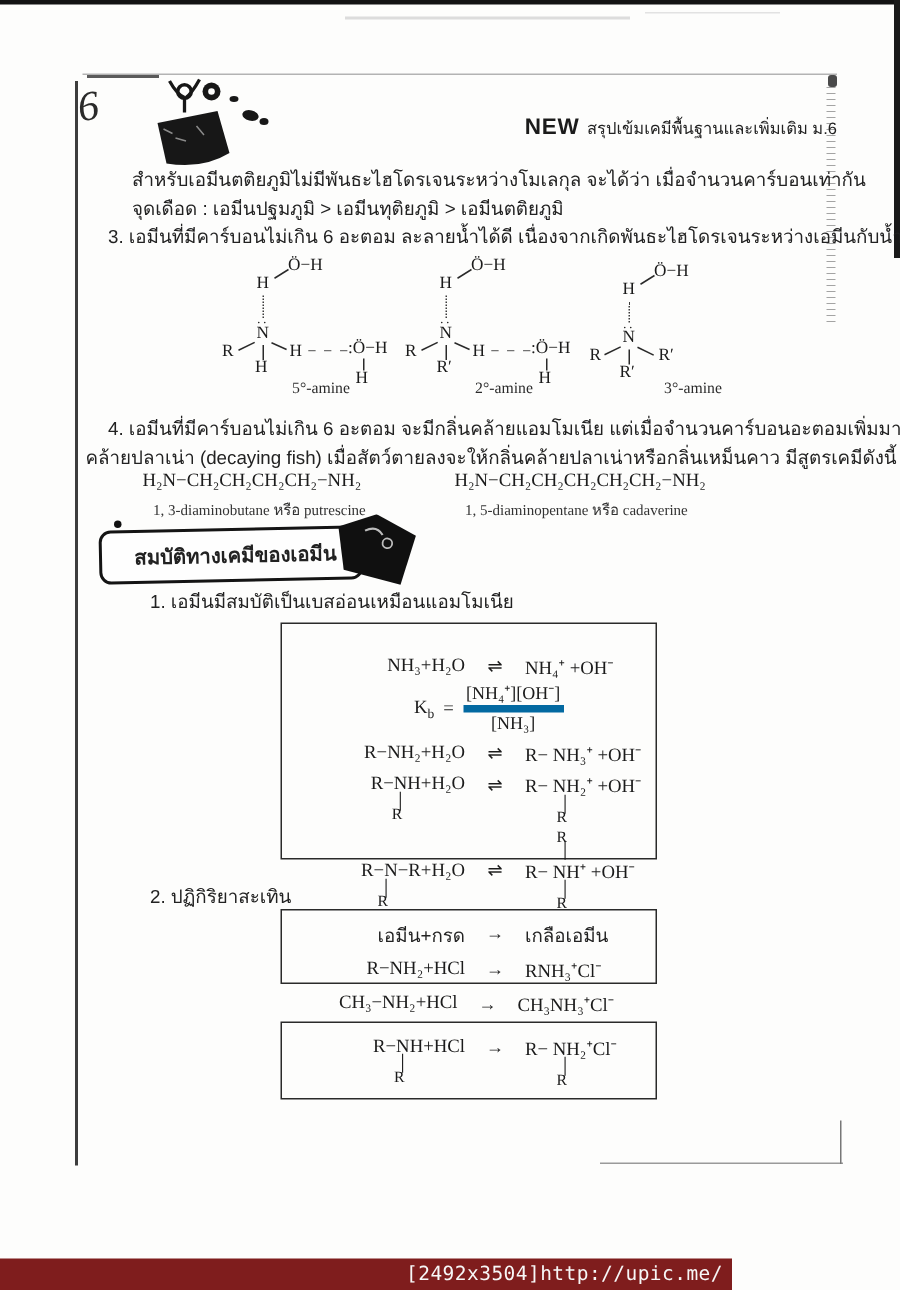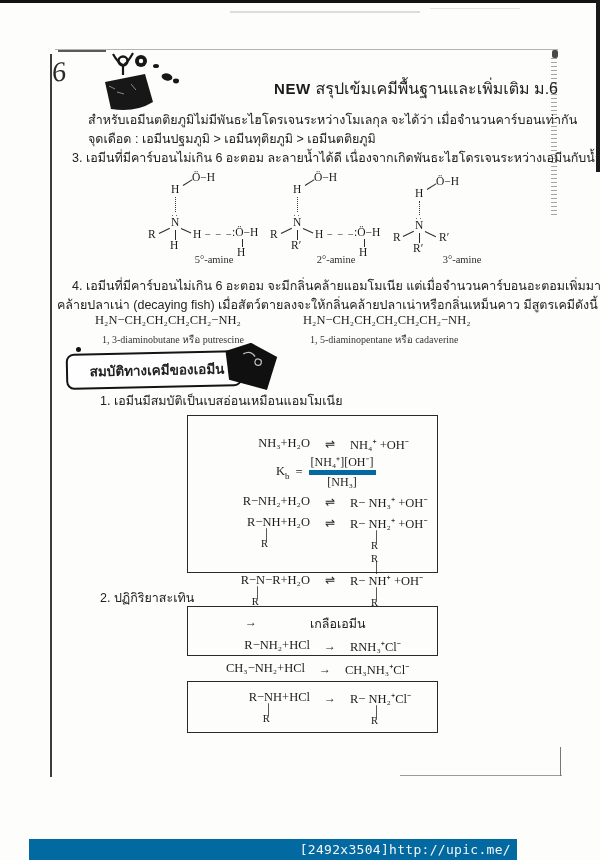--- a/index.html
+++ b/index.html
@@ -29,21 +29,21 @@
   .bottom-rule{left:400px;top:775px;width:162px;height:1px;background:#9a9a9a;}
   .bottom-corner{left:560px;top:747px;width:1px;height:29px;background:#777;}
 
   .handwritten-num{
     left:52px;top:56px;font-family:"Liberation Serif",serif;font-style:italic;
     font-size:28px;color:#2a2a2a;transform:rotate(-8deg);font-weight:300;
   }
 
   .header{left:0;top:76px;width:558px;text-align:right;white-space:nowrap;}
   .header .new{font-weight:bold;font-size:15px;letter-spacing:.5px;}
-  .header .title{font-size:16px;margin-left:5px;}
+  .header .title{font-size:11px;margin-left:5px;}
 
   
   .struct{width:132px;height:96px;font-family:"Liberation Serif",serif;font-size:11.5px;}
   .struct .a{position:absolute;line-height:11px;}
   .bond{position:absolute;border-top:1.2px solid #2a2a2a;transform-origin:left center;}
   .bondv{position:absolute;border-left:1.2px solid #2a2a2a;}
   .hbondv{position:absolute;border-left:1.6px dotted #3a3a3a;}
   .lone{font-size:9px;letter-spacing:1px;}
   .dashes{letter-spacing:1px;font-size:10.5px;}
   .struct-label{position:absolute;top:82px;left:0;width:100%;text-align:center;font-size:10.5px;color:#2b2b2b;}
@@ -68,21 +68,21 @@
   .side{display:inline-block;text-align:left;}
   .attline{line-height:9px;font-size:10.5px;height:9px;}
   .kbrow{display:flex;align-items:center;gap:6px;margin-left:84px;}
   .frac{display:inline-block;text-align:center;font-size:12px;line-height:13px;}
   .frac .num{border-bottom:5px solid #0369a1;padding:0 2px 1px;}
   .frac .den{padding-top:1px;}
   sub.kb{font-size:9px;}
 
   
   .footer-bar{
-    left:0;top:839px;width:488px;height:21px;background:#0369a1;margin-left:29px;
+    left:0;top:839px;width:488px;height:21px;background:#7f1d1d;
   }
   .footer-bar span{
     position:absolute;right:6px;top:0;line-height:21px;color:#f7f7f7;
     font-family:"DejaVu Sans Mono",monospace;font-size:13px;letter-spacing:.3px;
   }
 </style>
 </head>
 <body>
 
 <div class="abs top-black-line"></div>
@@ -260,20 +260,23 @@
         <span class="attline" style="display:block;padding-left:21px;">R</span>
       </span>
     </div>
   </div>
 </div>
 
 <div class="abs thai" style="left:100px;top:588px;">2.  ปฏิกิริยาสะเทิน</div>
 
 <div class="abs eqbox" style="left:187px;top:606px;width:251px;height:50px;padding:7px 4px;">
   <div class="eqrow thai" style="margin-bottom:4px;">
+    <div class="lcell">
+        <span class="side">เอมีน+กรด</span>
+      </div>
     <div class="acell">→</div>
     <div class="rcell">
         <span class="side">เกลือเอมีน</span>
       </div>
   </div>
   <div class="eqrow chem">
     <div class="lcell">
         <span class="side">R−NH₂+HCl</span>
       </div>
     <div class="acell">→</div>

